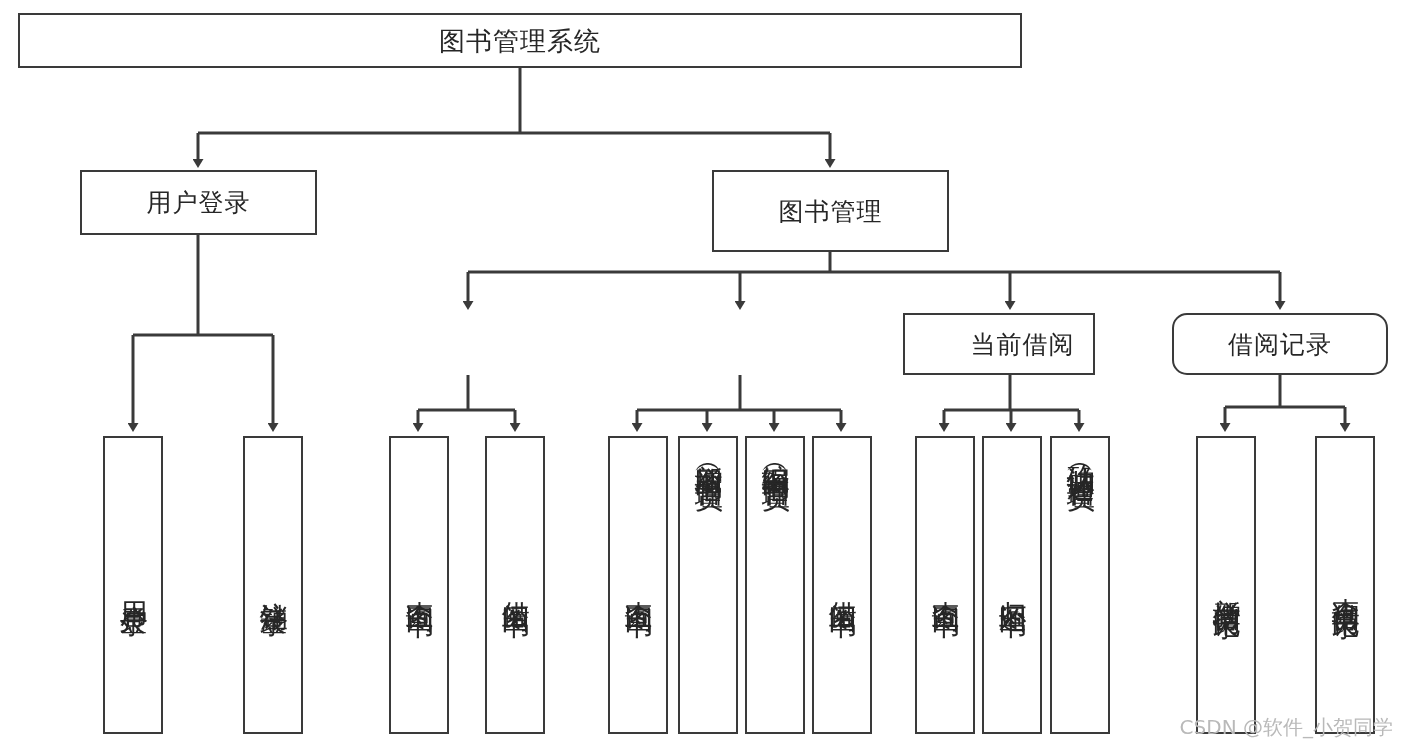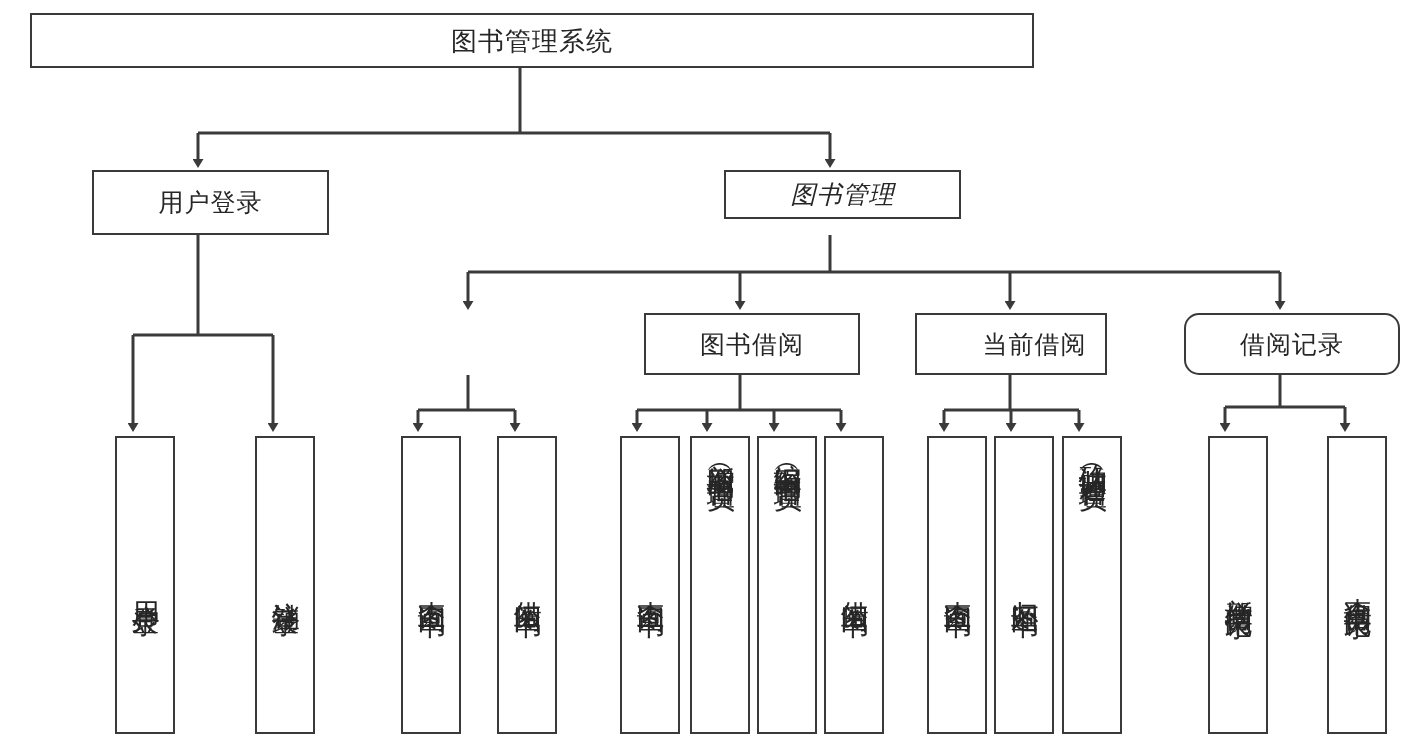--- a/index.html
+++ b/index.html
@@ -28,21 +28,20 @@
   }
   .node {
     position: absolute;
     box-sizing: border-box;
     background: #ffffff;
     border: 2px solid #3a3a3a;
     display: flex;
     align-items: center;
     justify-content: center;
     z-index: 2;
-    margin-left: 12px;
   }
   .node .label {
     color: #262626;
     line-height: 1.0;
     text-align: center;
     white-space: nowrap;
   }
   
   .node.horiz .label {
     font-size: 25px;
@@ -138,28 +137,25 @@
   </svg>
 
   <div class="node horiz root" style="left:18px; top:13px; width:1004px; height:55px;">
     <span class="label">图书管理系统</span>
   </div>
 
   <div class="node horiz" style="left:80px; top:170px; width:237px; height:65px;">
     <span class="label">用户登录</span>
   </div>
 
-  <div class="node horiz" style="left:712px; top:170px; width:237px; height:49px;font-style:italic;">
+  <div class="node horiz" style="left:712px; top:170px; width:237px; height:82px;">
     <span class="label">图书管理</span>
   </div>
 
 
-  <div class="node horiz" style="left:632px; top:313px; width:216px; height:62px;">
-    <span class="label">图书借阅</span>
-  </div>
 
   <div class="node horiz" style="left:903px; top:313px; width:192px; height:62px;padding-left:47px;">
     <span class="label">当前借阅</span>
   </div>
 
   <div class="node horiz" style="left:1172px; top:313px; width:216px; height:62px;border-radius:15px;">
     <span class="label">借阅记录</span>
   </div>
 
   <div class="node vert centered" style="left:103px; top:436px; width:60px; height:298px;">
@@ -207,13 +203,14 @@
   </div>
 
   <div class="node vert centered" style="left:1196px; top:436px; width:60px; height:298px;">
     <span class="label">新增借阅记录</span>
   </div>
 
   <div class="node vert centered" style="left:1315px; top:436px; width:60px; height:298px;">
     <span class="label">查询借阅记录</span>
   </div>
 
+  <div class="watermark">CSDN @软件_小贺同学</div>
 </div>
 
 </body></html>

